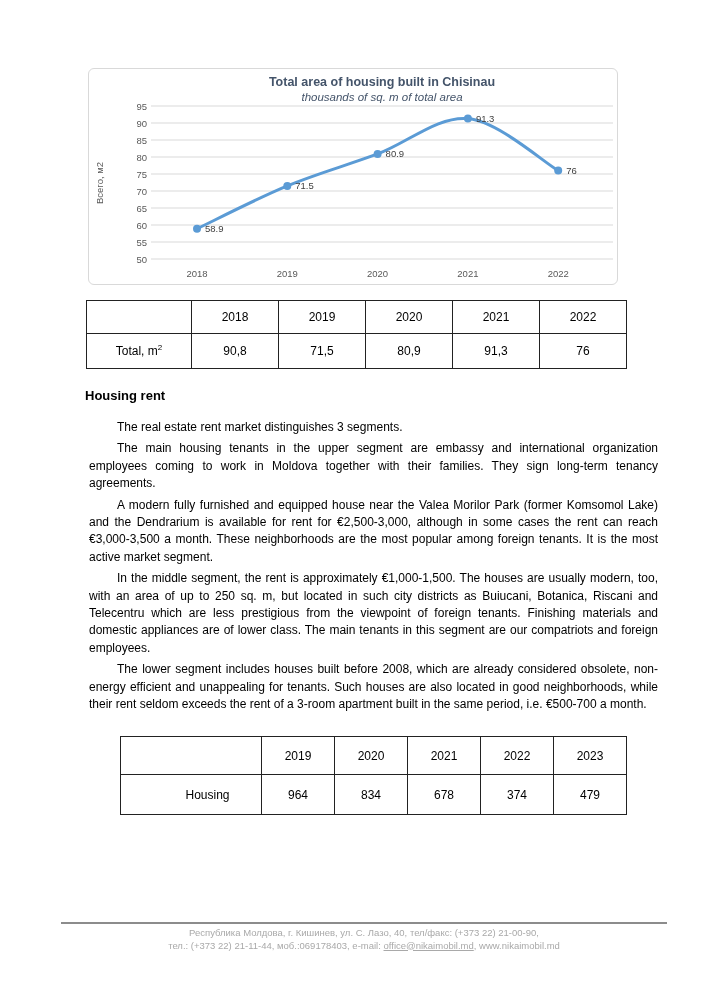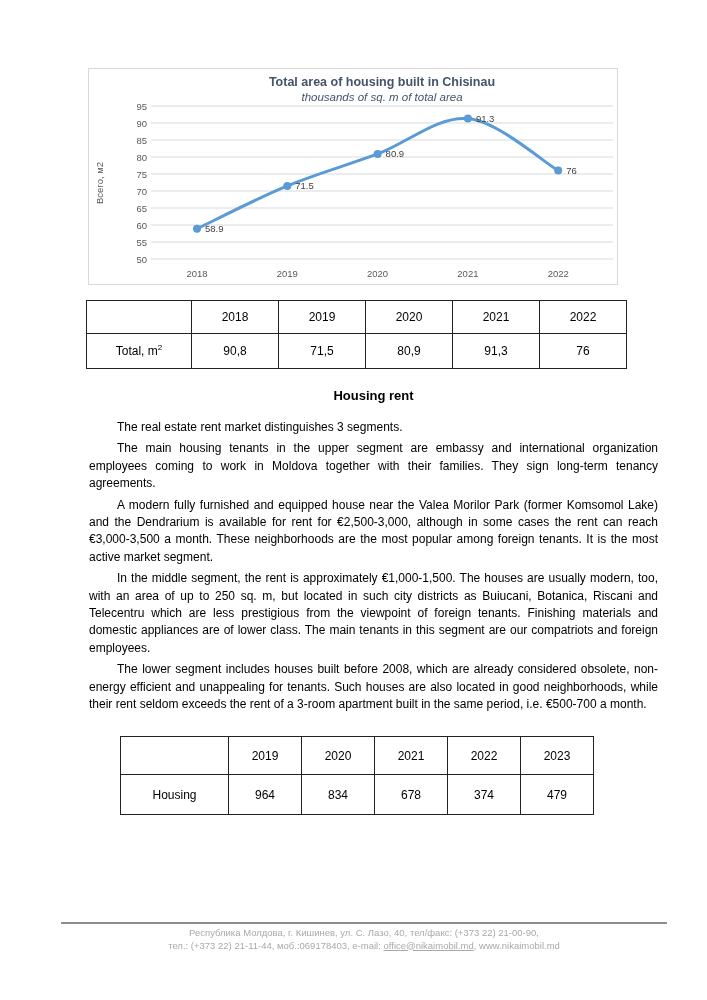--- a/index.html
+++ b/index.html
@@ -1,43 +1,43 @@
 <!DOCTYPE html>
 <html><head>
 <meta charset="utf-8">
 <style>
   html,body{margin:0;padding:0;background:#fff;}
   .page{position:relative;width:707px;height:1000px;background:#ffffff;
         font-family:"Liberation Sans",sans-serif;color:#000;overflow:hidden;}
 
   
   .chart{position:absolute;left:88px;top:68px;width:530px;height:217px;
-         border:1px solid #d9d9d9;border-radius:0;margin:0;background:#fff;box-sizing:border-box;}
+         border:1px solid #d9d9d9;border-radius:6px;margin:0;background:#fff;box-sizing:border-box;}
   .chart svg{display:block;}
   .chart-title{font-family:"Liberation Sans",sans-serif;font-size:12.5px;font-weight:bold;text-anchor:middle;}
   .chart-subtitle{font-family:"Liberation Sans",sans-serif;font-size:11.5px;font-style:italic;text-anchor:middle;}
   .y-axis-title{font-family:"Liberation Sans",sans-serif;font-size:9.5px;text-anchor:middle;}
   .tick-label{font-family:"Liberation Sans",sans-serif;font-size:9.5px;}
   .data-label{font-family:"Liberation Sans",sans-serif;font-size:9.5px;}
 
   
   table{border-collapse:collapse;position:absolute;table-layout:fixed;}
   td,th{border:1px solid #222;font-weight:normal;font-size:12px;text-align:center;
         vertical-align:middle;padding:0;font-family:"Liberation Sans",sans-serif;}
   .t1{left:86px;top:300px;}
   .t1 .c0{width:104px;} .t1 .cy{width:86px;}
   .t1 .hrow td{height:32px;} .t1 .drow td{height:34px;margin-left:35px;}
   .t2{left:120px;top:736px;}
-  .t2 .c0{width:107px;} .t2 .cy{width:72px;}
+  .t2 .c0{width:107px;padding-left:33px;} .t2 .cy{width:72px;}
   .t2 .hrow td{height:37px;} .t2 .drow td{height:39px;}
   sup{font-size:8px;vertical-align:super;line-height:0;}
 
   
   .section{position:absolute;left:85px;top:388px;width:577px;}
-  .heading{text-align:center;font-weight:bold;font-size:13px;margin:0 0 16px 0;}
+  .heading{text-align:left;font-weight:bold;font-size:13px;margin:0 0 16px 0;}
   .section p{margin:4px;text-align:justify;text-indent:28px;font-size:12px;line-height:17.4px;}
 
   
   .footer{position:absolute;left:61px;top:922px;width:606px;border-top:2px solid #8c8c8c;
           padding-top:3px;text-align:center;color:#a9a9a9;font-size:9.5px;line-height:12.5px;}
   .footer .email{text-decoration:underline;color:#a9a9a9;cursor:pointer;text-align:right;}
 </style>
 </head>
 <body>
 

